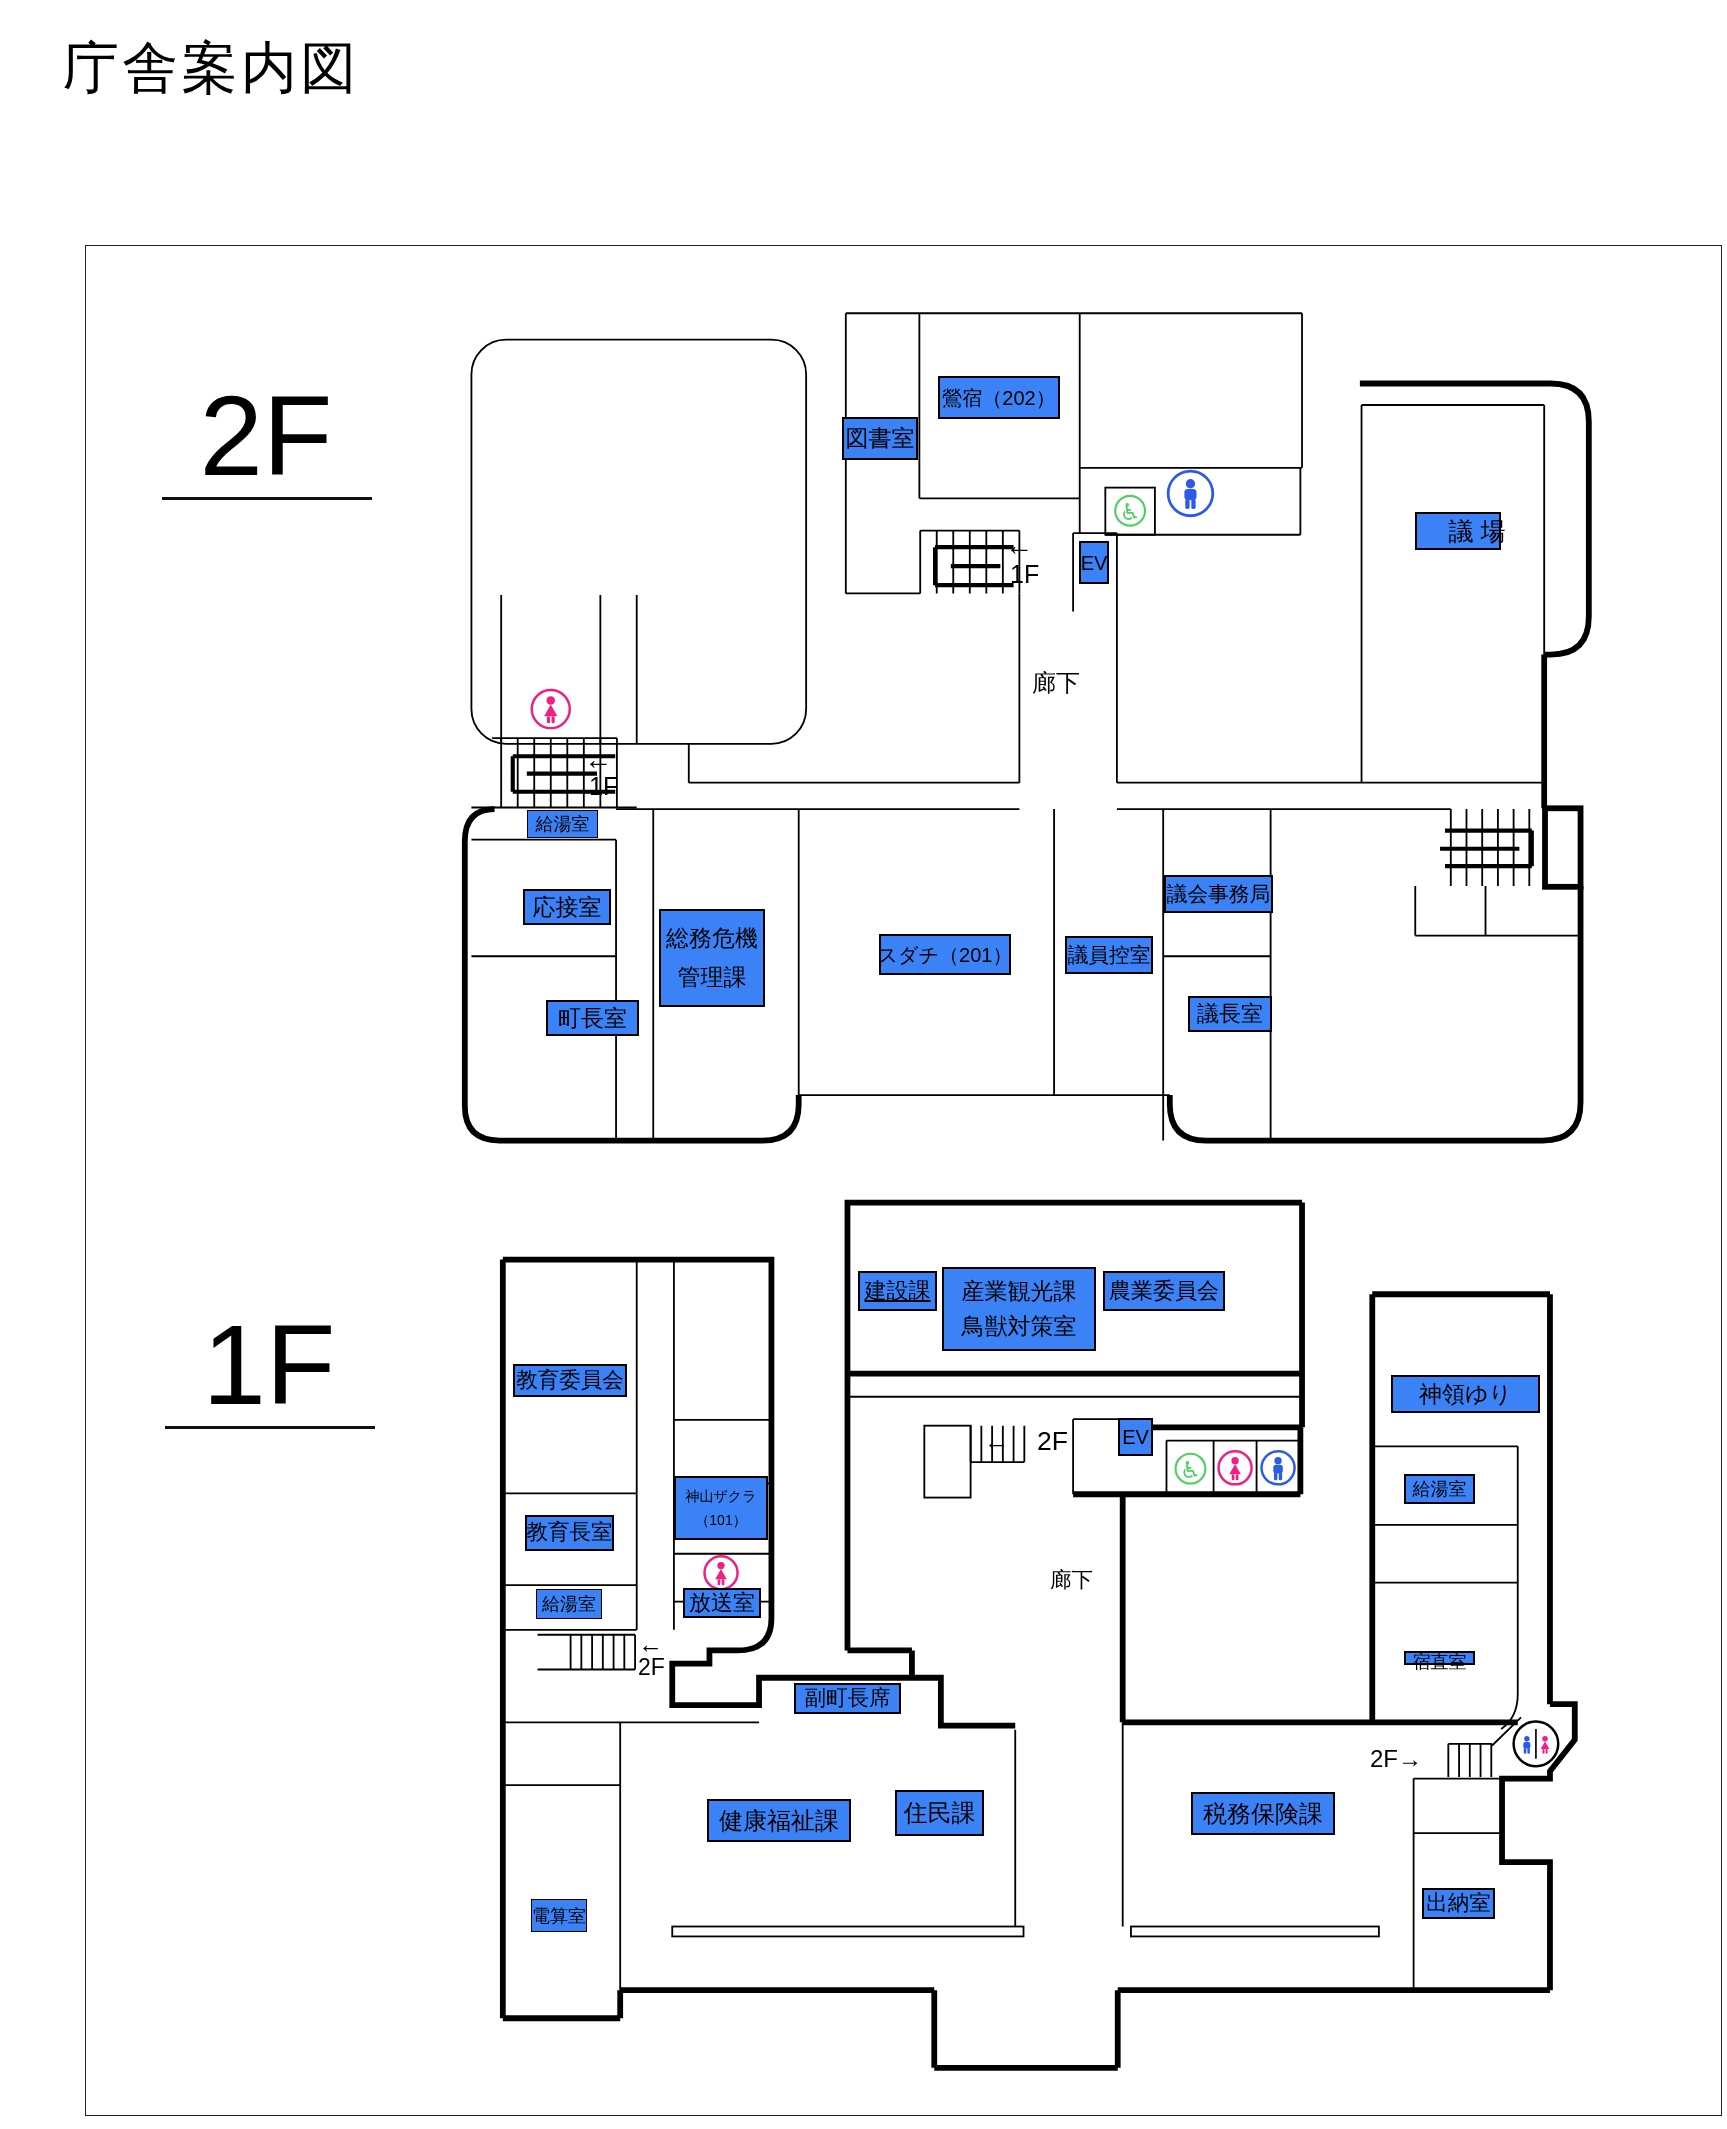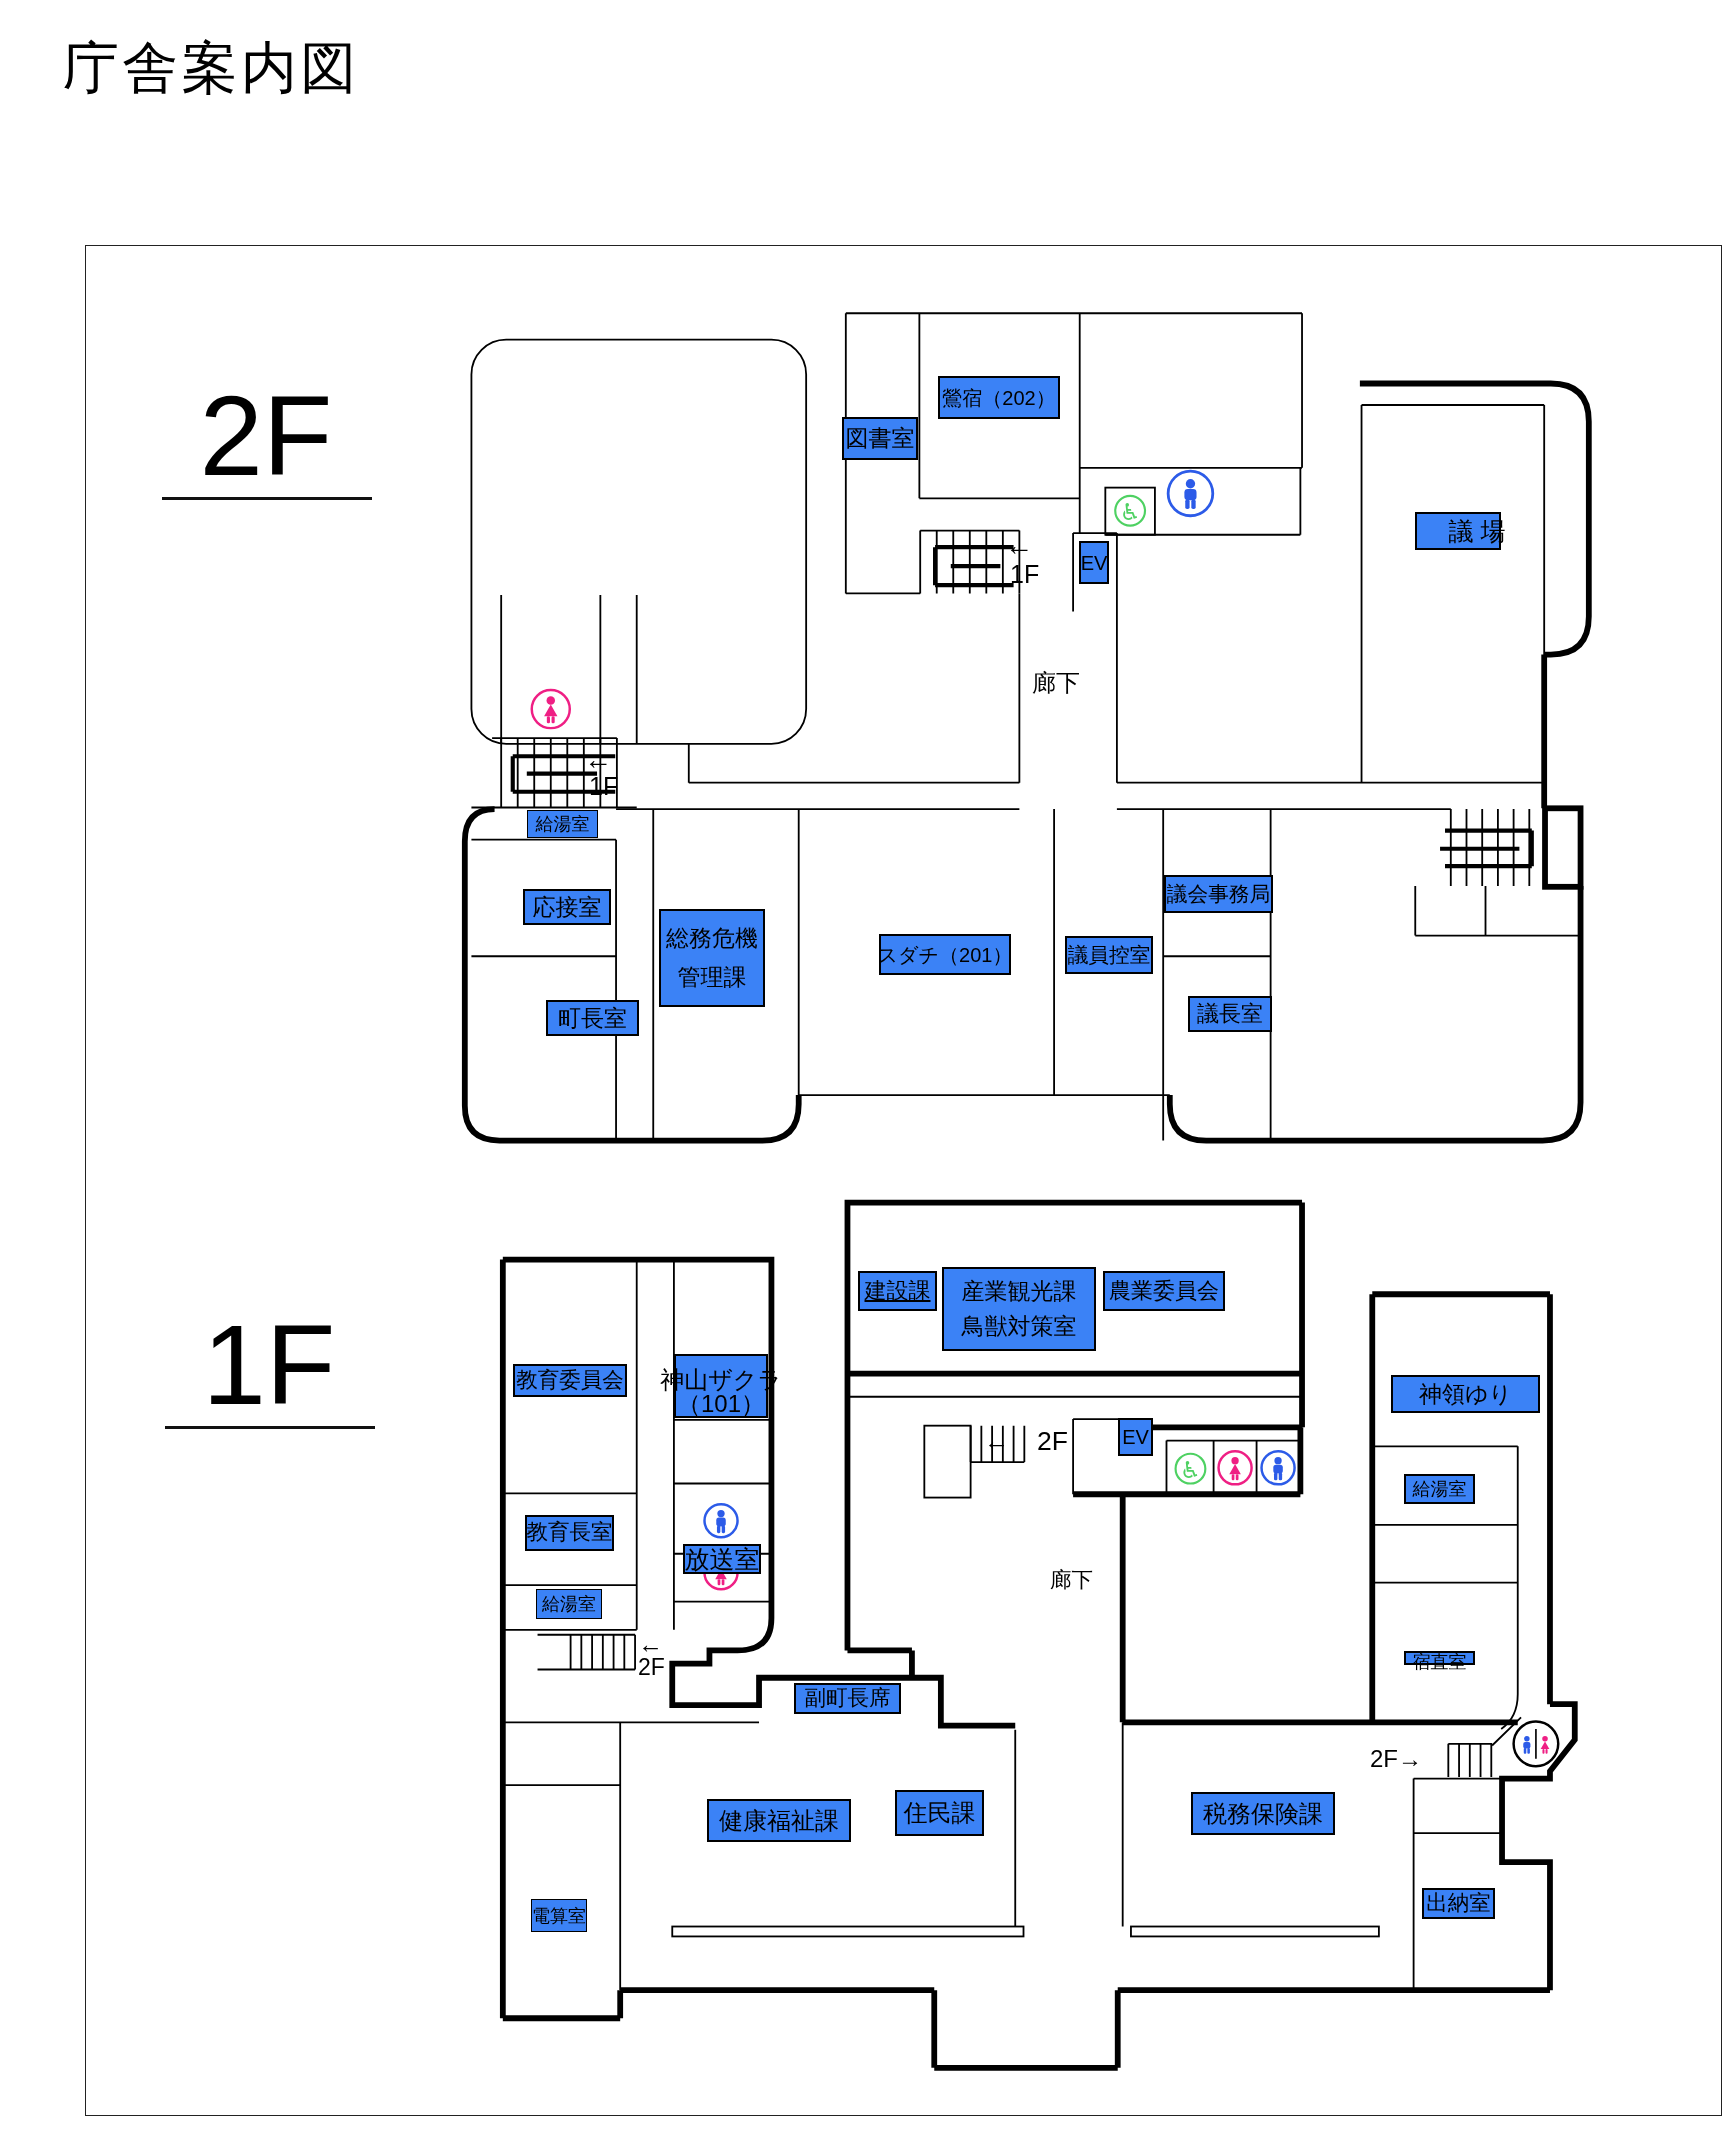--- a/index.html
+++ b/index.html
@@ -170,27 +170,27 @@
   <div class="lb" style="left:659px;top:909px;width:106px;height:98px;font-size:23px;">
     <span>総務危機</span>
     <span>管理課</span>
   </div>
   <div class="lb" style="left:879px;top:934px;width:132px;height:41px;font-size:20px;">スダチ（201）</div>
   <div class="lb" style="left:1065px;top:936px;width:88px;height:38px;font-size:20.7px;">議員控室</div>
   <div class="lb" style="left:1164px;top:875px;width:109px;height:38px;font-size:20.7px;">議会事務局</div>
   <div class="lb" style="left:1188px;top:996px;width:84px;height:36px;font-size:22px;">議長室</div>
 
   <div class="lb" style="left:513px;top:1364px;width:114px;height:33px;font-size:21.5px;">教育委員会</div>
-  <div class="lb" style="left:674px;top:1354px;width:94px;height:64px;font-size:24px;border-width:2.5px;justify-content:flex-end;">
+  <div class="lb" style="left:674px;top:1476px;width:94px;height:64px;font-size:14px;border-width:2.5px;">
     <span>神山ザクラ</span>
     <span>（101）</span>
   </div>
   <div class="lb" style="left:525px;top:1515px;width:89px;height:36px;font-size:21.5px;">教育長室</div>
   <div class="lb thinb" style="left:536px;top:1589px;width:66px;height:30px;font-size:18px;">給湯室</div>
-  <div class="lb" style="left:683px;top:1544px;width:78px;height:30px;font-size:25px;">放送室</div>
+  <div class="lb" style="left:683px;top:1588px;width:78px;height:30px;font-size:22px;">放送室</div>
   <div class="txt" style="left:638px;top:1632px;font-size:25px;">←</div>
   <div class="txt" style="left:638px;top:1656px;font-size:23px;">2F</div>
   <div class="lb" style="left:858px;top:1271px;width:79px;height:40px;font-size:22px;text-decoration:underline;">建設課</div>
   <div class="lb thickb" style="left:942px;top:1267px;width:154px;height:84px;font-size:23px;">
     <span>産業観光課</span>
     <span>鳥獣対策室</span>
   </div>
   <div class="lb" style="left:1103px;top:1271px;width:122px;height:40px;font-size:22px;">農業委員会</div>
   <div class="txt" style="left:984px;top:1429px;font-size:25px;">←</div>
   <div class="txt" style="left:1037px;top:1428px;font-size:26.5px;">2F</div>

